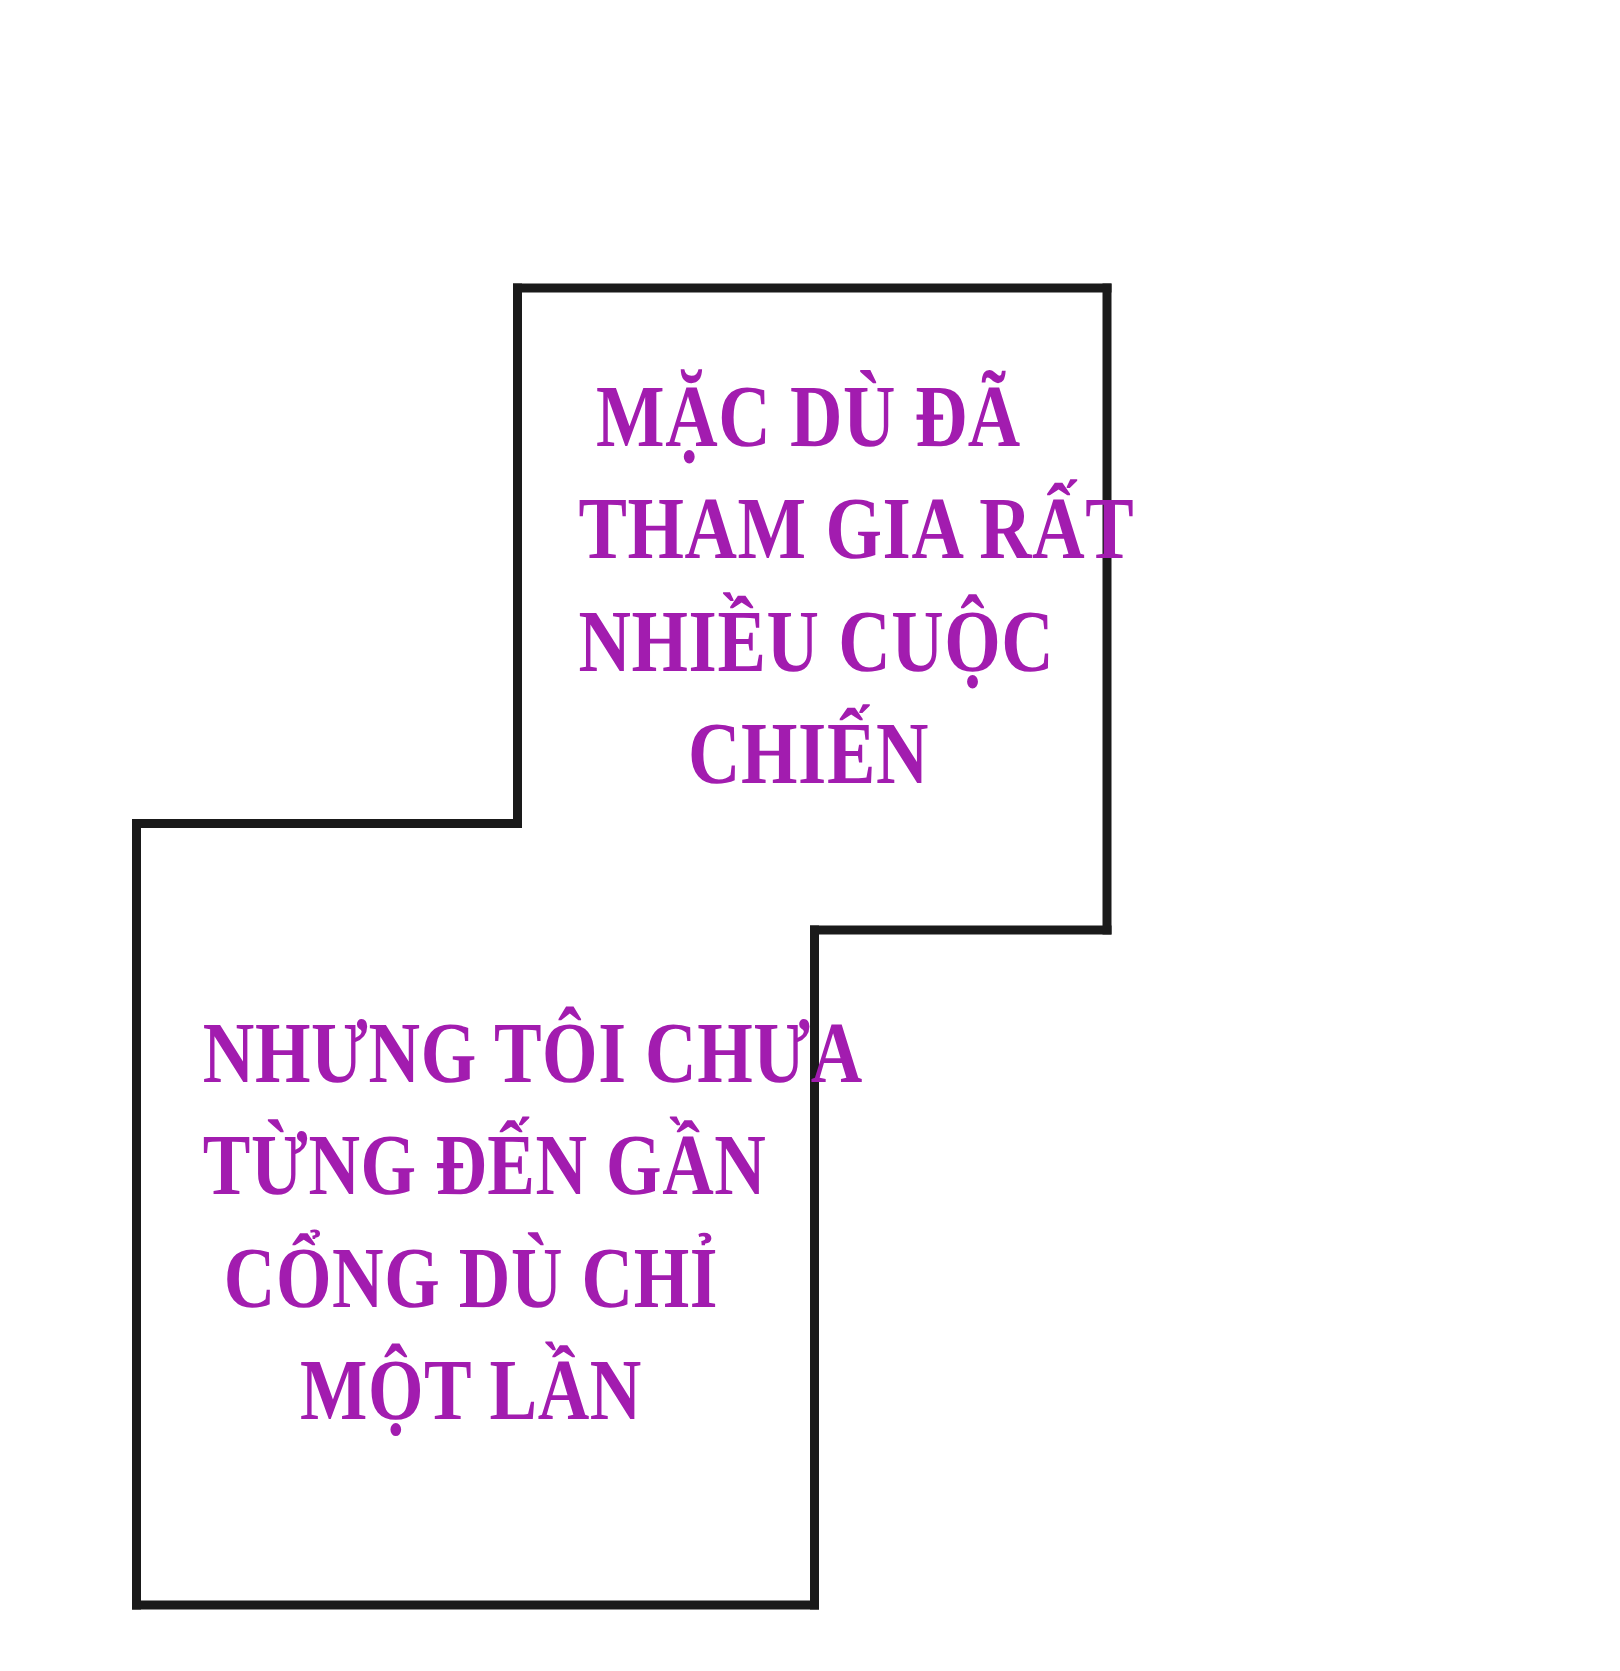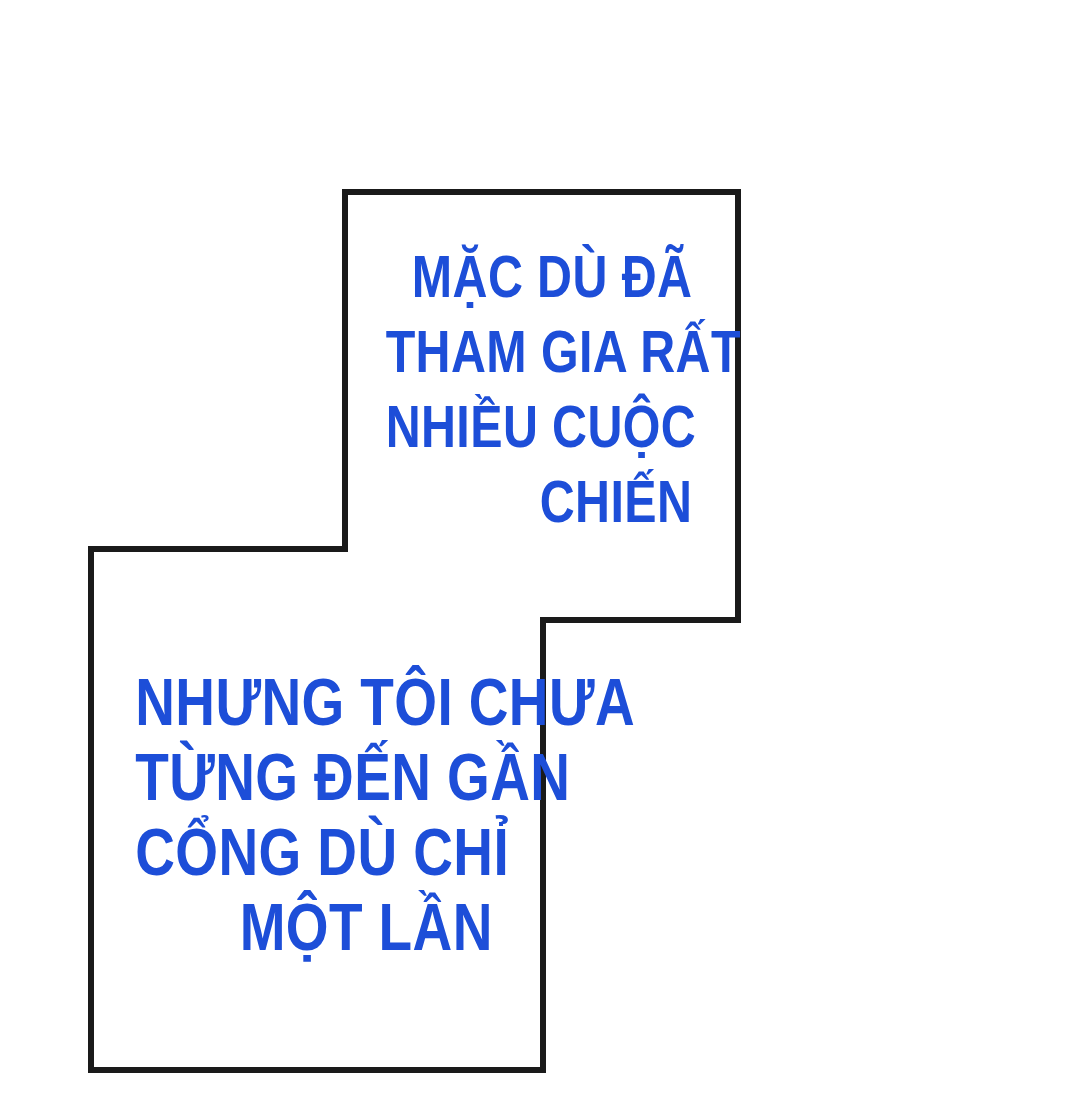--- a/index.html
+++ b/index.html
@@ -21,23 +21,23 @@
 
   
   .stroke {
     position: absolute;
     background: #1a1a1a;
   }
 
   
   .bubble-text {
     position: absolute;
-    text-align: right;
-    color: #1d4ed8;
-    font-family: Liberation Sans, sans-serif;
+    text-align: center;
+    color: #a21caf;
+    font-family: Liberation Serif, serif;
     font-weight: 700;
     font-stretch: condensed;
     line-height: 0.98;
     letter-spacing: 0.5px;
     -webkit-font-smoothing: antialiased;
   }
   .bubble-text .line {
     display: block;
     white-space: nowrap;
     transform: scaleX(0.82);
@@ -48,21 +48,21 @@
     left: 352px;
     top: 240px;
     width: 374px;
     font-size: 59px;
     line-height: 75px;
   }
   #bubble2-text {
     left: 96px;
     top: 664px;
     width: 436px;
-    font-size: 67px;
+    font-size: 58px;
     line-height: 75px;
   }
 </style>
 </head>
 <body>
 
 <div id="page">
 
   <div>
 

